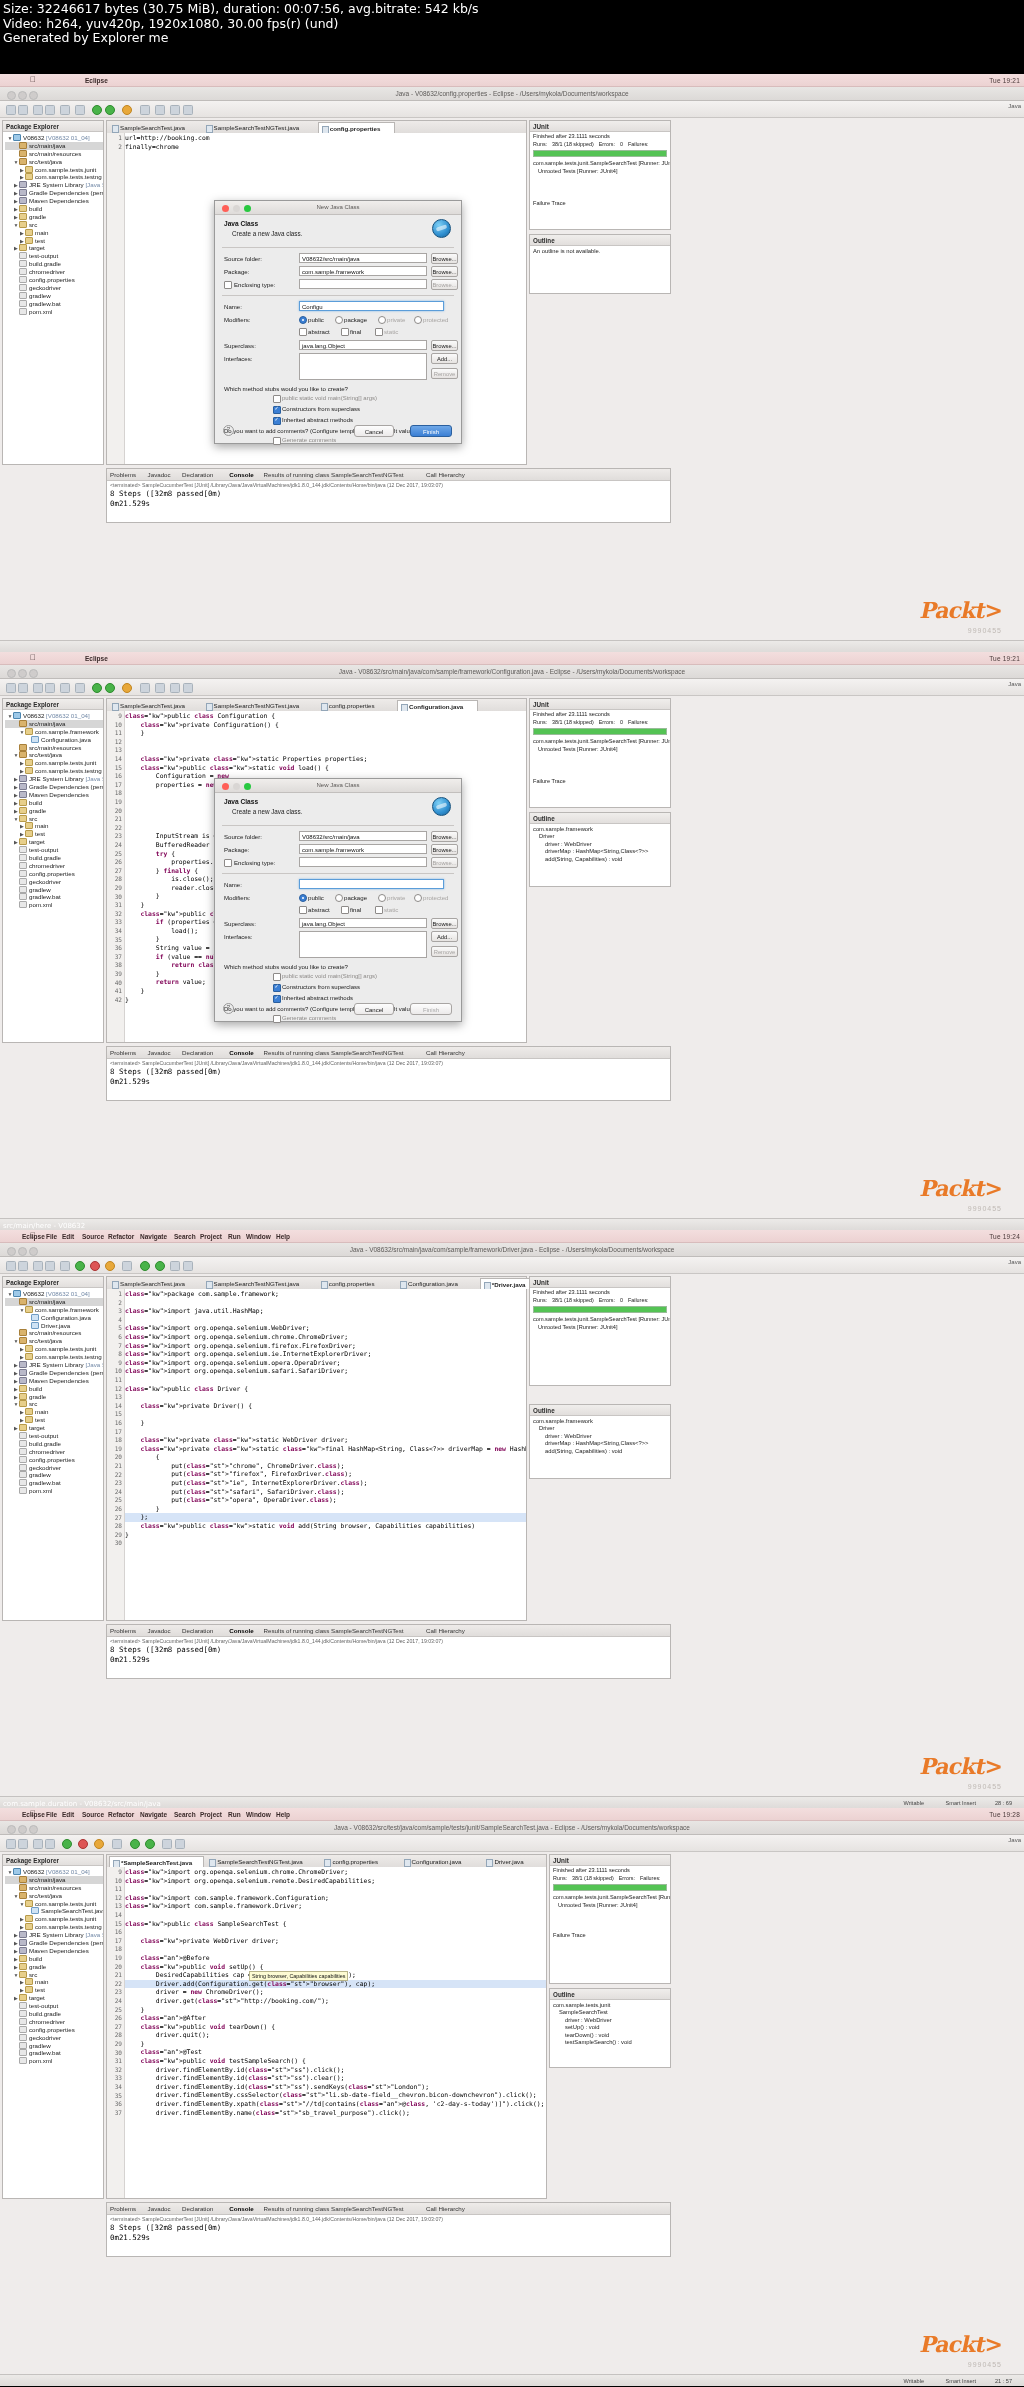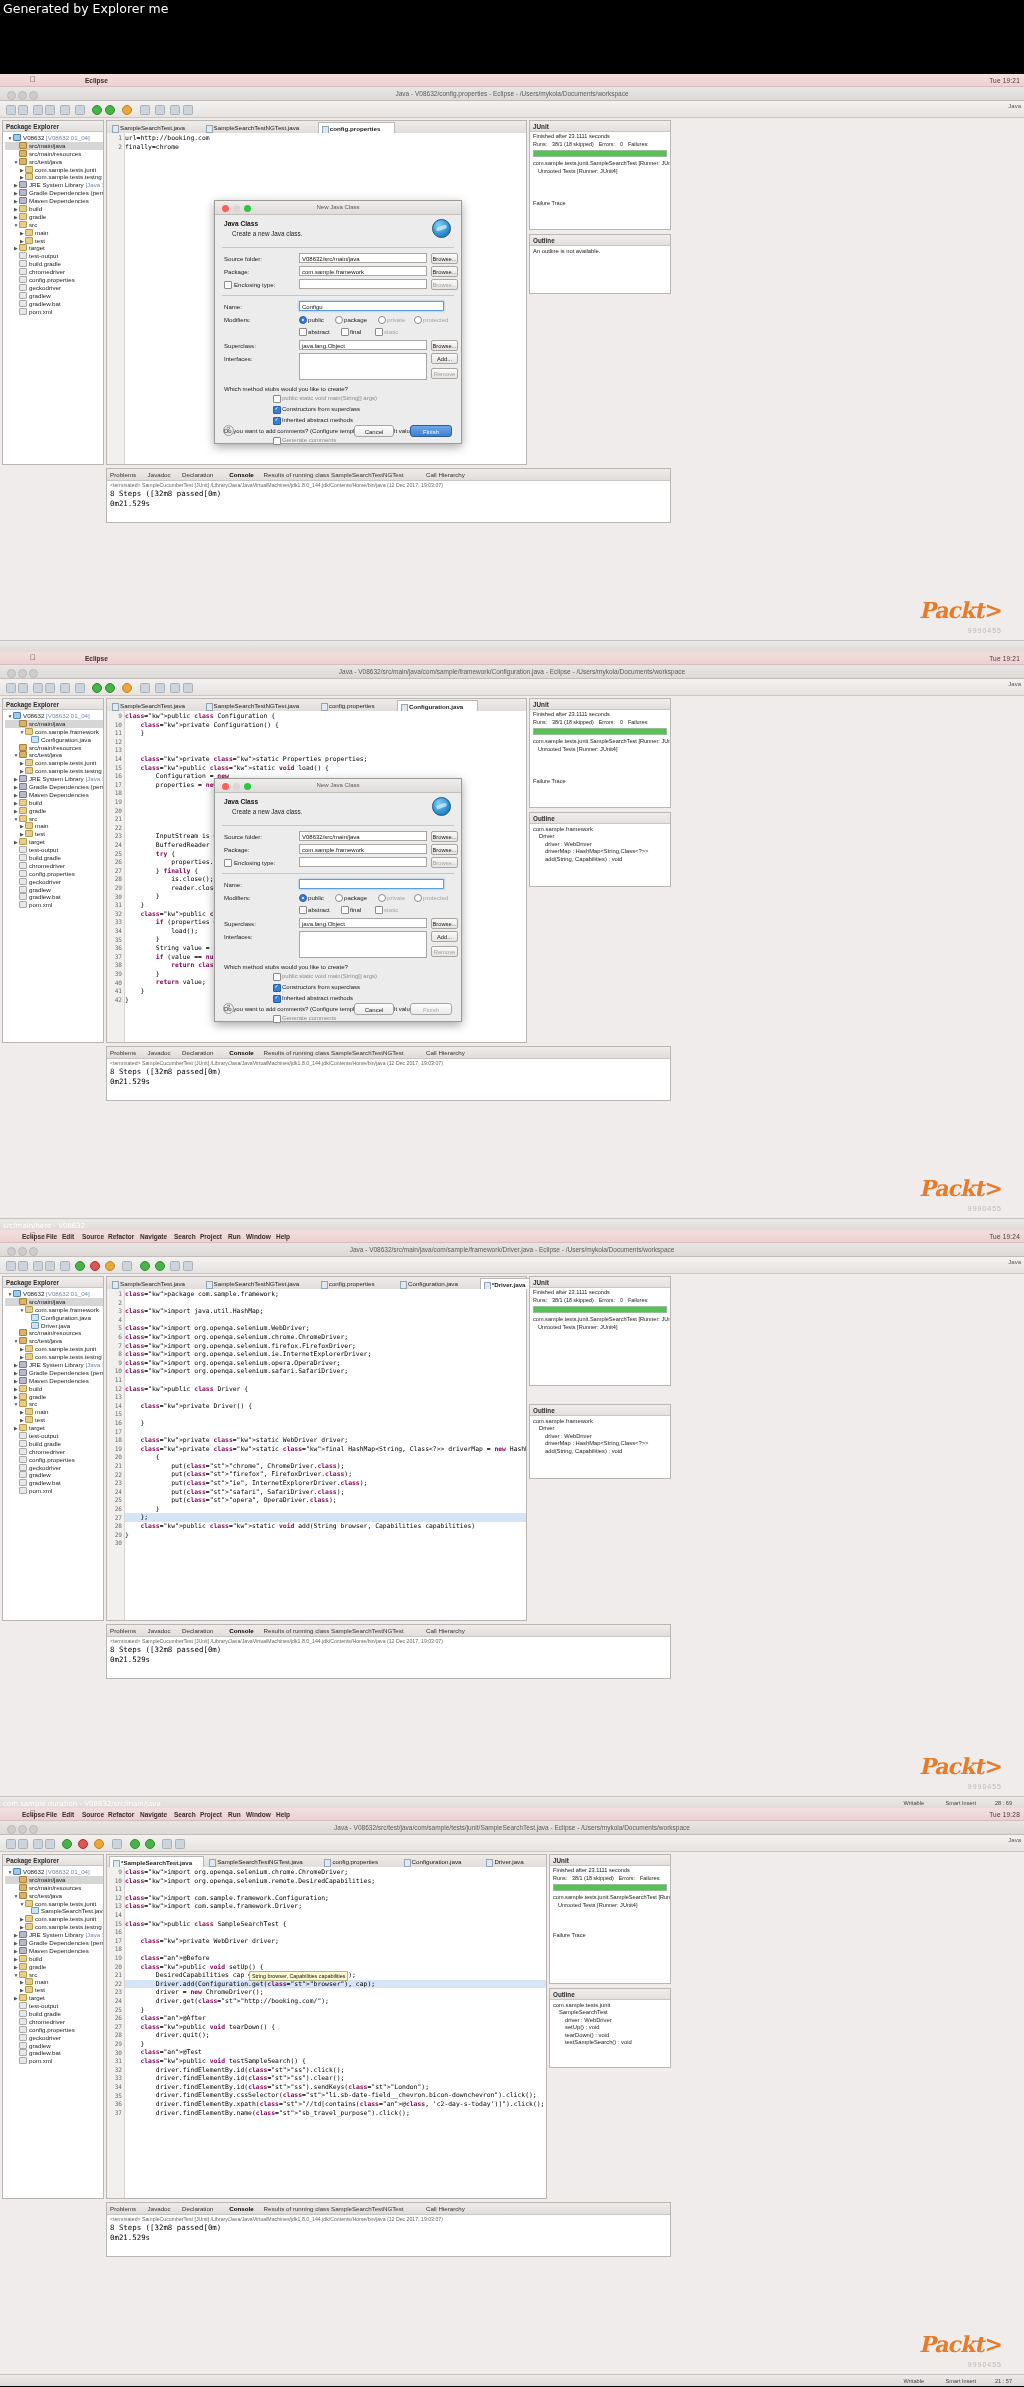--- a/index.html
+++ b/index.html
@@ -130,20 +130,22 @@
   .tooltip{position:absolute;background:#fdfbd3;border:1px solid #b8b48a;font-size:5.4px;color:#111;padding:1px 2px;white-space:nowrap;}
   .outlinebox{font-size:5.8px;color:#222;padding:2px 3px;line-height:7.4px;white-space:nowrap;overflow:hidden;}
   .fname{position:absolute;left:3px;font-size:7px;color:#fff;font-family:"DejaVu Sans",sans-serif;}
 </style>
 </head>
 <body>
 
 <div class="sheet">
 
   <div class="vidinfo">
+    <div>Size: 32246617 bytes (30.75 MiB), duration: 00:07:56, avg.bitrate: 542 kb/s</div>
+    <div>Video: h264, yuv420p, 1920x1080, 30.00 fps(r) (und)</div>
     <div>Generated by Explorer me</div>
   </div>
 
   <div class="shot shot1">
     <div class="macbar">
       <span class="apple"></span>
       <span class="mitem" style="left:85px">Eclipse</span>
       <span class="mright">Tue 19:21</span>
     </div>
     <div class="winbar">

